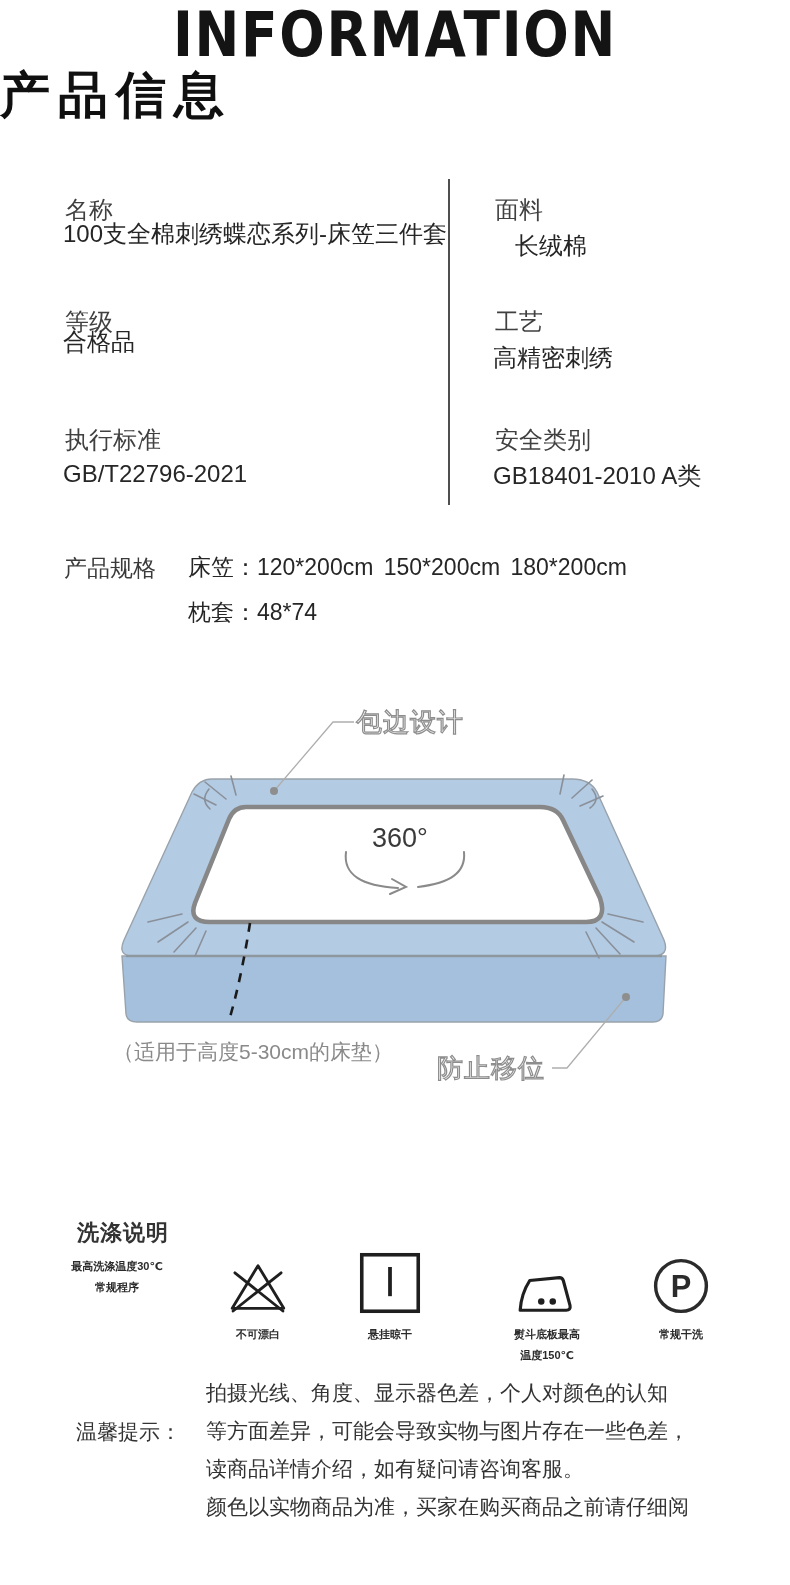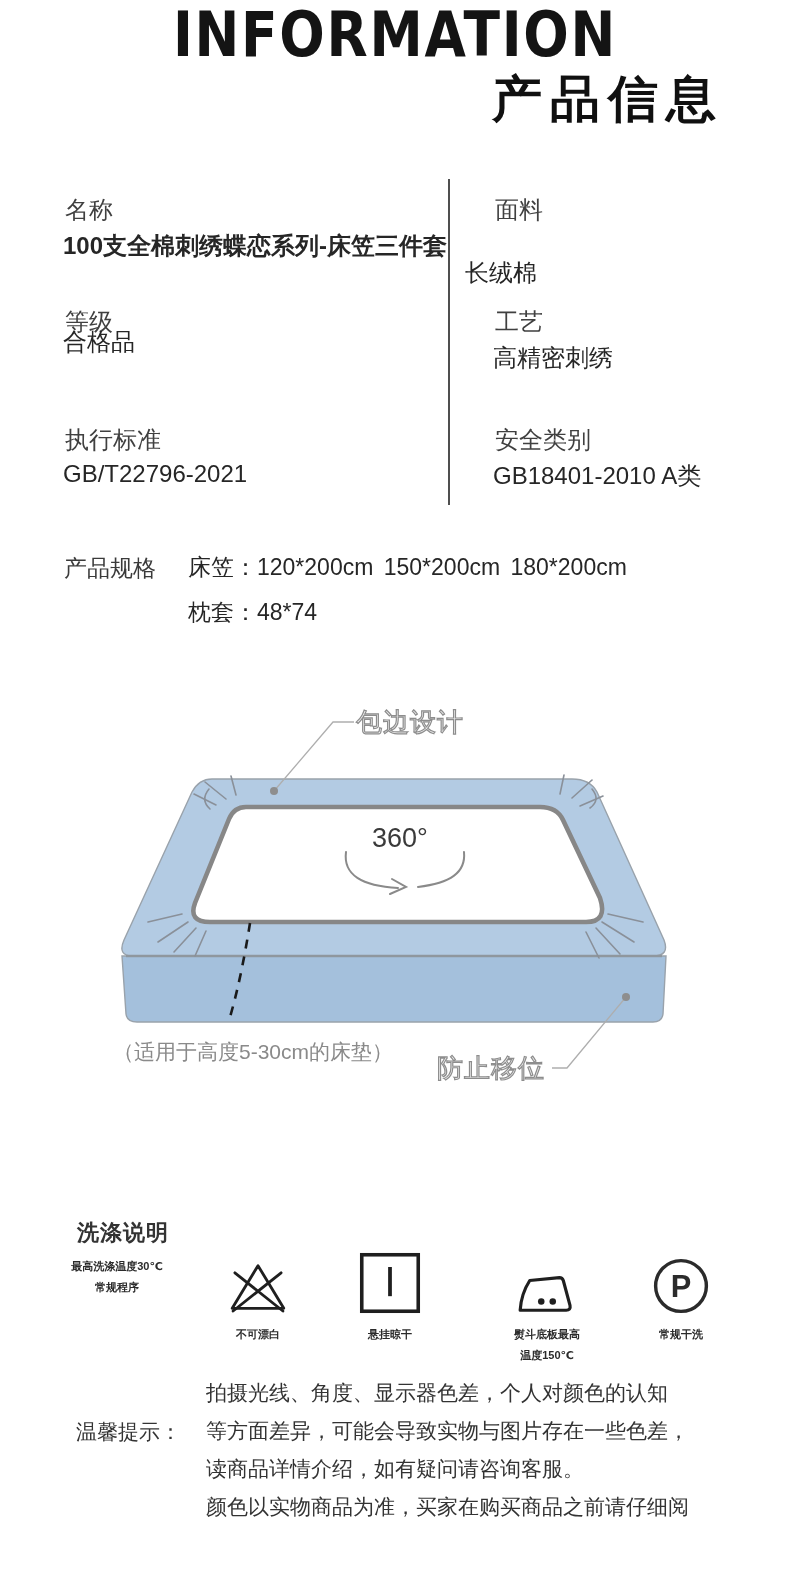--- a/index.html
+++ b/index.html
@@ -2,22 +2,22 @@
 <html><head>
 <meta charset="utf-8">
 <style>
   html,body{margin:0;padding:0;background:#ffffff;}
   body{font-family:"Liberation Sans","DejaVu Sans",sans-serif;color:#262626;}
   .page{position:relative;width:790px;height:1585px;margin:0 auto;background:#fff;overflow:hidden;}
   .abs{position:absolute;}
   .title-en{top:0;left:0;width:790px;text-align:center;font-family:"DejaVu Sans","Liberation Sans",sans-serif;
     font-weight:900;font-size:63px;line-height:70px;letter-spacing:2px;color:#141414;
     transform:scaleX(0.85);transform-origin:50% 50%;white-space:nowrap;}
-  .title-zh{top:64px;left:0;width:724px;text-align:right;font-weight:900;font-size:50px;line-height:70px;
-    letter-spacing:8px;color:#101010;}
+  .title-zh{top:64px;left:0;width:724px;text-align:left;font-weight:900;font-size:50px;line-height:70px;
+    letter-spacing:8px;color:#101010;font-family:Liberation Mono, monospace;}
   .cell-label{font-size:24px;color:#404040;white-space:nowrap;}
   .cell-value{font-size:24px;color:#262626;white-space:nowrap;}
   .divider-v{left:448px;top:179px;width:2px;height:326px;background:#4f4f4f;}
   .spec-label{font-size:23px;color:#3a3a3a;font-weight:500;white-space:nowrap;}
   .spec-line{font-size:23px;color:#262626;white-space:nowrap;word-spacing:4px;}
   .outline-text{font-size:26px;color:#f4f4f4;-webkit-text-stroke:1.2px #8d8d8d;white-space:nowrap;letter-spacing:1px;}
   .fit-note{font-size:21px;color:#8a8a8a;white-space:nowrap;}
   .wash-title{font-size:22px;font-weight:600;color:#333;letter-spacing:1px;white-space:nowrap;}
   .wash-col{top:1247px;width:170px;text-align:center;}
   .icon-box{height:68px;display:flex;align-items:flex-end;justify-content:center;}
@@ -29,23 +29,23 @@
 </head>
 <body>
 
 <div class="page">
 
   <div class="abs title-en">INFORMATION</div>
   <div class="abs title-zh">产品信息</div>
 
   <div class="abs" style="left:0;top:0;">
     <div class="abs cell-label" style="left:65px;top:194px;">名称</div>
-    <div class="abs cell-value" style="left:63px;top:230px;font-weight:bold;">100支全棉刺绣蝶恋系列-床笠三件套</div>
+    <div class="abs cell-value" style="left:63px;top:218px;">100支全棉刺绣蝶恋系列-床笠三件套</div>
     <div class="abs cell-label" style="left:495px;top:194px;">面料</div>
-    <div class="abs cell-value" style="left:465px;top:230px;margin-top:27px;">长绒棉</div>
+    <div class="abs cell-value" style="left:515px;top:230px;">长绒棉</div>
     <div class="abs cell-label" style="left:65px;top:306px;">等级</div>
     <div class="abs cell-value" style="left:63px;top:326px;">合格品</div>
     <div class="abs cell-label" style="left:495px;top:306px;">工艺</div>
     <div class="abs cell-value" style="left:493px;top:342px;">高精密刺绣</div>
     <div class="abs cell-label" style="left:65px;top:424px;">执行标准</div>
     <div class="abs cell-value" style="left:63px;top:460px;">GB/T22796-2021</div>
     <div class="abs cell-label" style="left:495px;top:424px;">安全类别</div>
     <div class="abs cell-value" style="left:493px;top:460px;">GB18401-2010 A类</div>
     <div class="abs divider-v"></div>
   </div>

